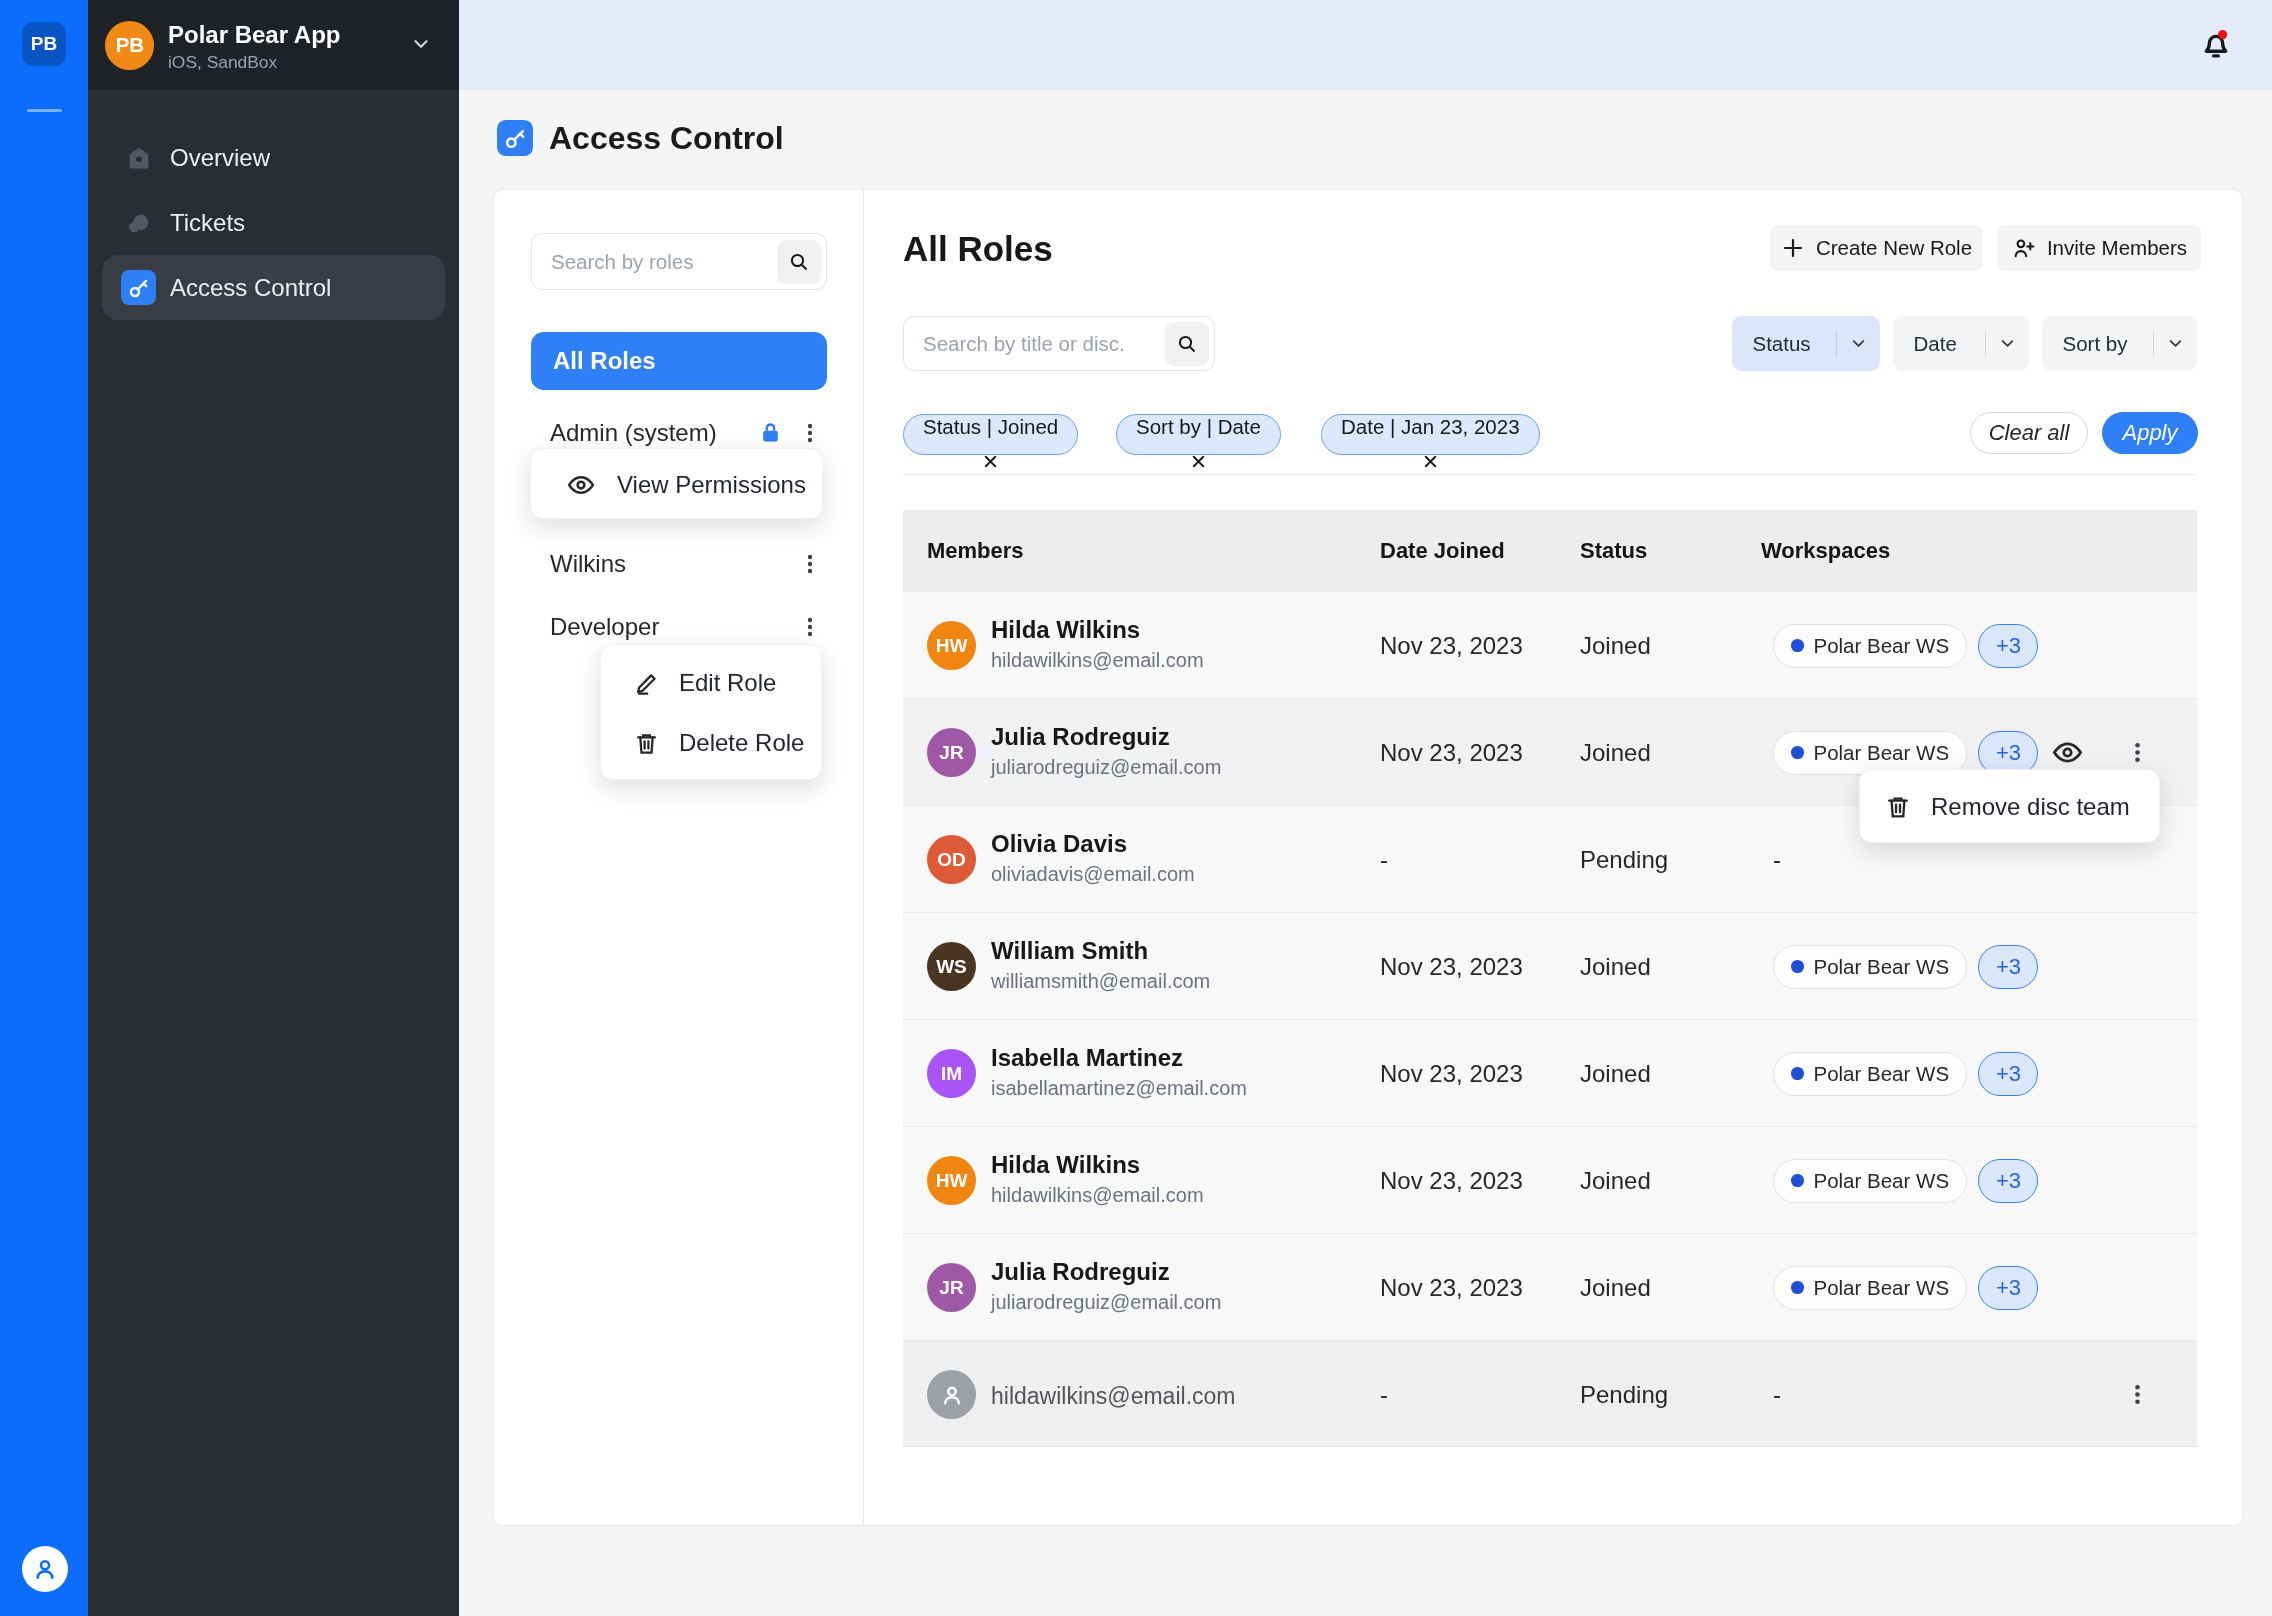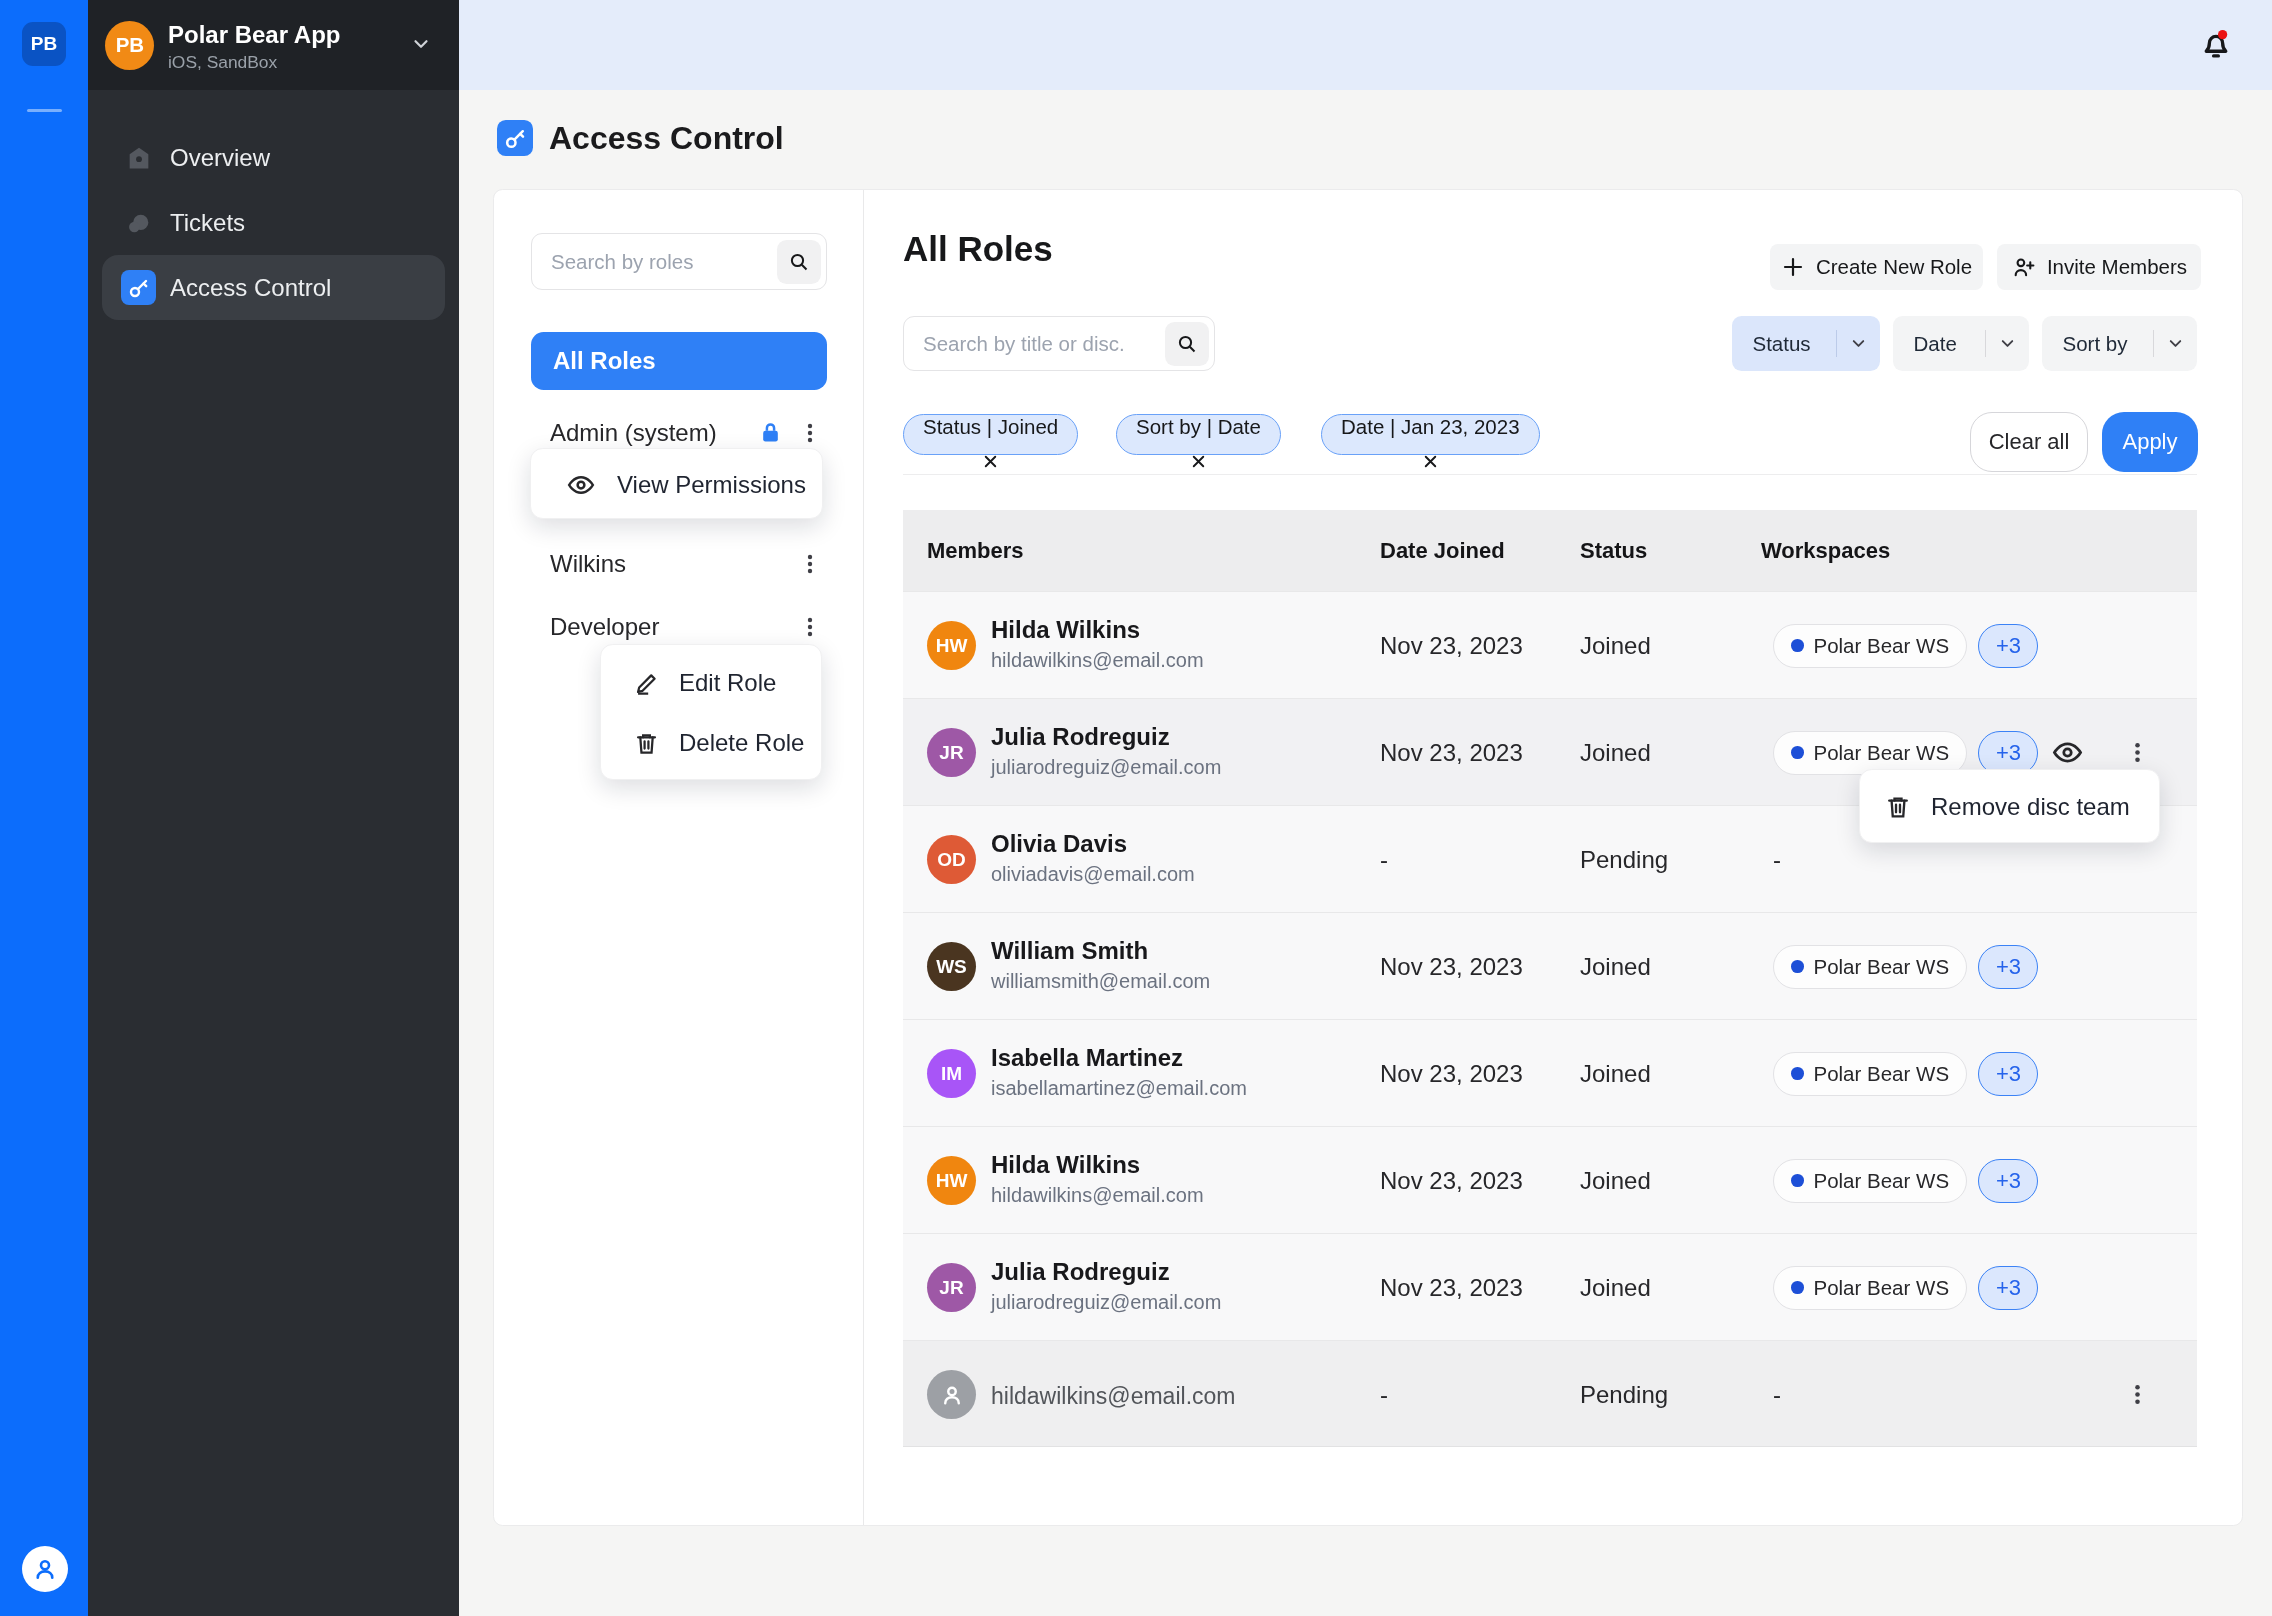--- a/index.html
+++ b/index.html
@@ -65,35 +65,35 @@
   .role-row { position:absolute; left:37px; width:296px; height:47px; display:flex; align-items:center; }
   .role-name { font-size:24px; color:#27272a; margin-left:19px; }
   .role-icons { margin-left:auto; display:flex; align-items:center; gap:14px; margin-right:4.7px; }
 
   .popup { position:absolute; background:#fff; border:0.8px solid #f0f0f1; border-radius:12.6px;
     box-shadow:0 8px 24px rgba(16,24,40,.14); z-index:5; }
   .popup-item { display:flex; align-items:center; font-size:24px; color:#1f2430; }
 
   
   .section-heading { position:absolute; left:409px; top:39px; font-size:35px; font-weight:bold; color:#17181a; }
-  .top-btn { position:absolute; top:54px; height:46px; border-radius:8px; background:#f3f4f5;
+  .top-btn { position:absolute; top:35px; height:46px; border-radius:8px; background:#f3f4f5;
     display:flex; align-items:center; justify-content:center; gap:11px; font-size:20.5px; color:#17181a; }
   .members-search { left:409px; top:126px; width:312px; height:55px; }
 
   .dropdown { position:absolute; top:126px; height:55px; border-radius:9.5px; background:#f3f4f5;
     display:flex; align-items:center; font-size:20.5px; color:#1f2937; }
   .dropdown .dd-label { padding-left:20.5px; flex:1; }
   .dropdown .dd-sep { width:0.8px; height:27px; background:#d8d8db; }
   .dropdown .dd-chev { width:43px; display:flex; align-items:center; justify-content:center; }
   .dropdown.active { background:#dbe6fb; }
   .dropdown.active .dd-sep { background:#bccbe9; }
 
   .chip { position:absolute; top:224px; height:41px; border-radius:20.5px; background:#dce8fd; border:1.6px solid #69a1f8;
     display:flex; align-items:center; gap:12.6px; padding:0 19px; font-size:20.5px; color:#17181a;flex-direction:column; }
-  .pill-btn { position:absolute; top:222px; height:60px; border-radius:22px; display:flex; align-items:center; justify-content:center; font-size:22px; }
+  .pill-btn { position:absolute; top:222px; height:42px; border-radius:22px; display:flex; align-items:center; justify-content:center; font-size:22px;font-style:italic; }
   .clear-all { left:1476px; width:118px; background:#fff; border:1.6px solid #d6d6da; color:#27272a; }
   .apply { left:1608px; width:96px; background:#2f80f6; color:#fff; }
 
   .chips-divider { position:absolute; left:409px; top:284px; width:1294px; height:0.8px; background:#ededee; }
 
   
   .tbl { position:absolute; left:409px; top:320px; width:1294px; }
   .tbl-head { height:81px; background:#ededee; position:relative; }
   .tbl-head .col { position:absolute; top:0; height:81px; display:flex; align-items:center; font-size:22px; font-weight:bold; color:#151517; }
   .col-members { left:24px; } .col-date { left:477px; } .col-status { left:677px; } .col-ws { left:858px; }

